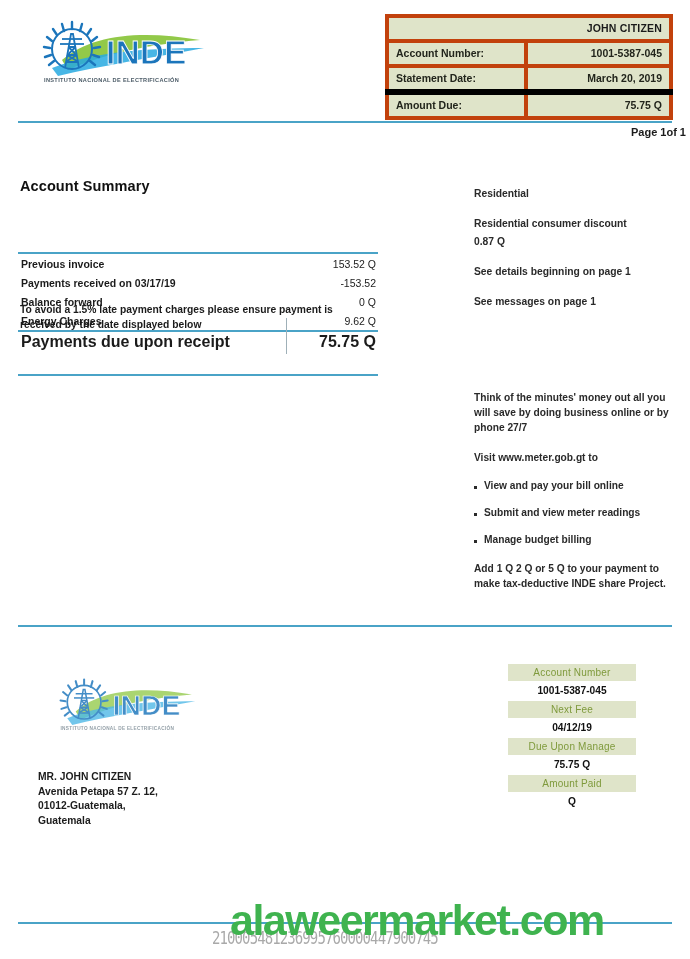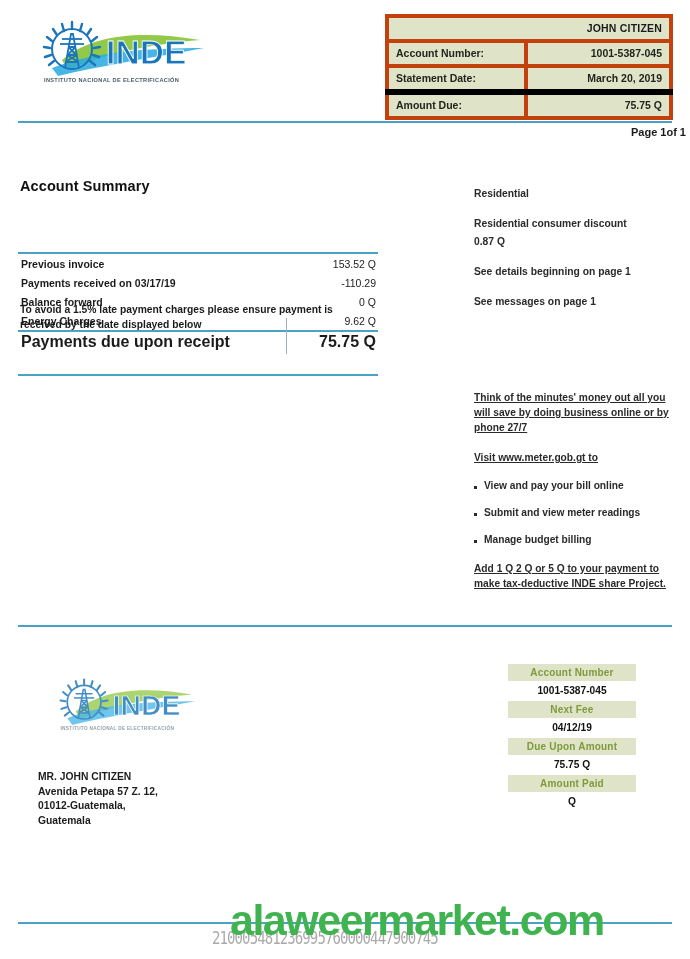--- a/index.html
+++ b/index.html
@@ -157,21 +157,21 @@
   .promo {
     position: absolute;
     left: 474px;
     top: 390px;
     width: 200px;
     font-size: 10.2px;
     line-height: 15px;
     color: #2a2a2a;
     font-weight: 600;
   }
-  .promo p { margin: 0 0 15px 0; text-decoration: underline; }
+  .promo p { margin: 0 0 15px 0; }
   .promo ul { margin: 0 0 14px 0; padding: 0; list-style: none; }
   .promo li { margin: 0 0 12px 0; padding-left: 10px; position: relative; }
   .promo li .dot {
     position: absolute;
     left: 0;
     top: 8px;
     width: 2.5px;
     height: 2.5px;
     background: #2a2a2a;
   }
@@ -181,21 +181,21 @@
     position: absolute;
     left: 508px;
     top: 664px;
     width: 128px;
     text-align: center;
     font-size: 10px;
   }
   .stub-head {
     background: #dfe4c9;
     color: #7f9a3c;
-    font-weight: 700;
+    font-weight: 400;
     letter-spacing: .2px;
     line-height: 15px;
     padding: 1px 2px;
   }
   .stub-val {
     color: #111111;
     font-weight: 700;
     line-height: 15px;
     padding: 2px 0 3px 0;
     font-size: 10.2px;
@@ -327,21 +327,21 @@
 
   <div class="summary-block">
     <div class="sum-rule"></div>
     <div class="sum-rows">
       <div class="sum-row">
         <span>Previous invoice</span>
         <span class="amt">153.52 Q</span>
       </div>
       <div class="sum-row">
         <span>Payments received on 03/17/19</span>
-        <span class="amt">-110.29</span>
+        <span class="amt">-153.52</span>
       </div>
       <div class="sum-row">
         <span>Balance forward</span>
         <span class="amt">0 Q</span>
       </div>
       <div class="sum-row">
         <span>Energy Charges</span>
         <span class="amt">9.62 Q</span>
       </div>
     </div>
@@ -413,21 +413,21 @@
       <text x="84" y="50" font-family="Liberation Sans, sans-serif" font-size="33" font-weight="700" fill="#1b75bb" stroke="#ffffff" stroke-width="0.8" letter-spacing="0.5">INDE</text>
       <text x="22" y="68" font-family="Liberation Sans, sans-serif" font-size="5.6" font-weight="700" fill="#7b8a94" letter-spacing="0.35">INSTITUTO NACIONAL DE ELECTRIFICACIÓN</text>
     </svg>
   </div>
 
   <div class="stub">
     <div class="stub-head">Account Number</div>
     <div class="stub-val">1001-5387-045</div>
     <div class="stub-head">Next Fee</div>
     <div class="stub-val">04/12/19</div>
-    <div class="stub-head">Due Upon Amount</div>
+    <div class="stub-head">Due Upon Manage</div>
     <div class="stub-val">75.75 Q</div>
     <div class="stub-head">Amount Paid</div>
     <div class="stub-val">Q</div>
   </div>
 
   <div class="addr-left">
     <div class="nm">MR. JOHN CITIZEN</div>
     <div>Avenida Petapa 57 Z. 12,</div>
     <div>01012-Guatemala,</div>
     <div>Guatemala</div>

